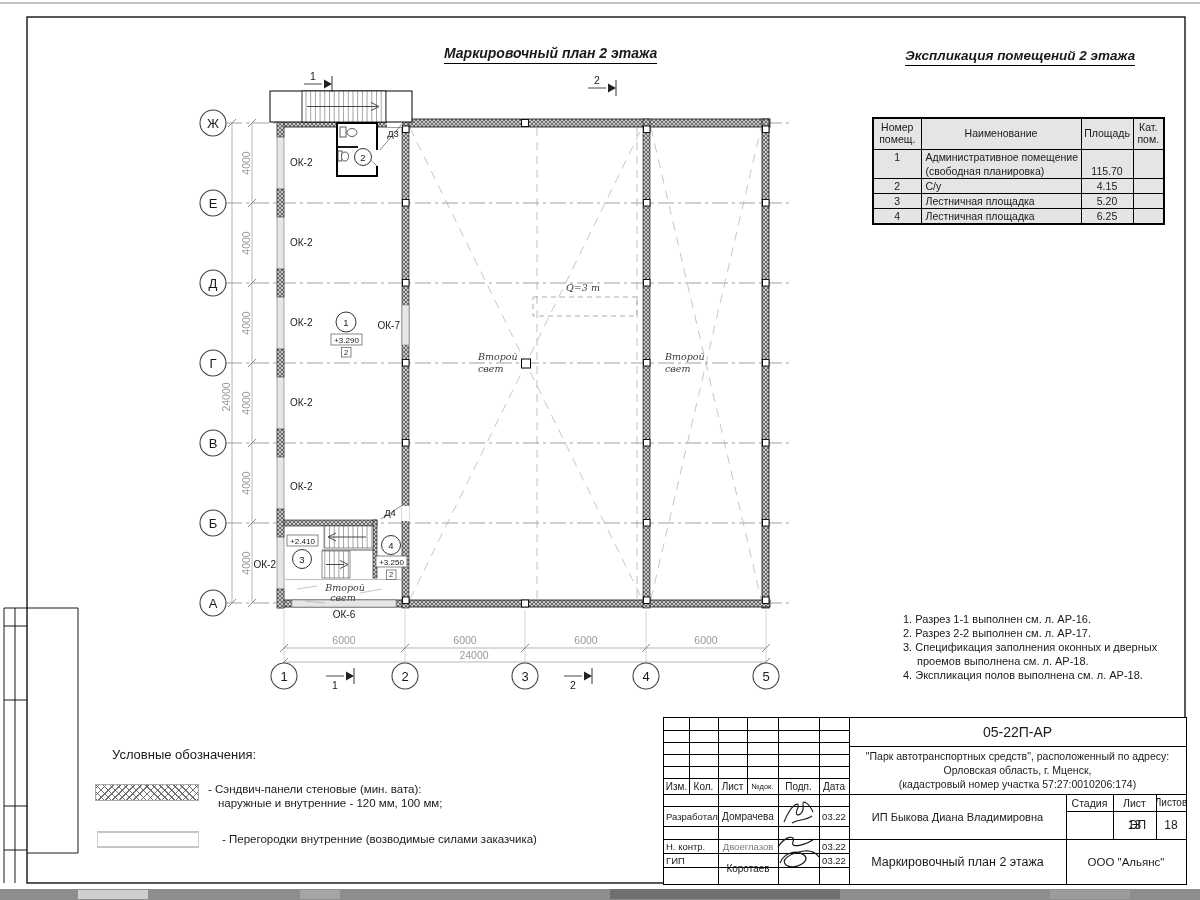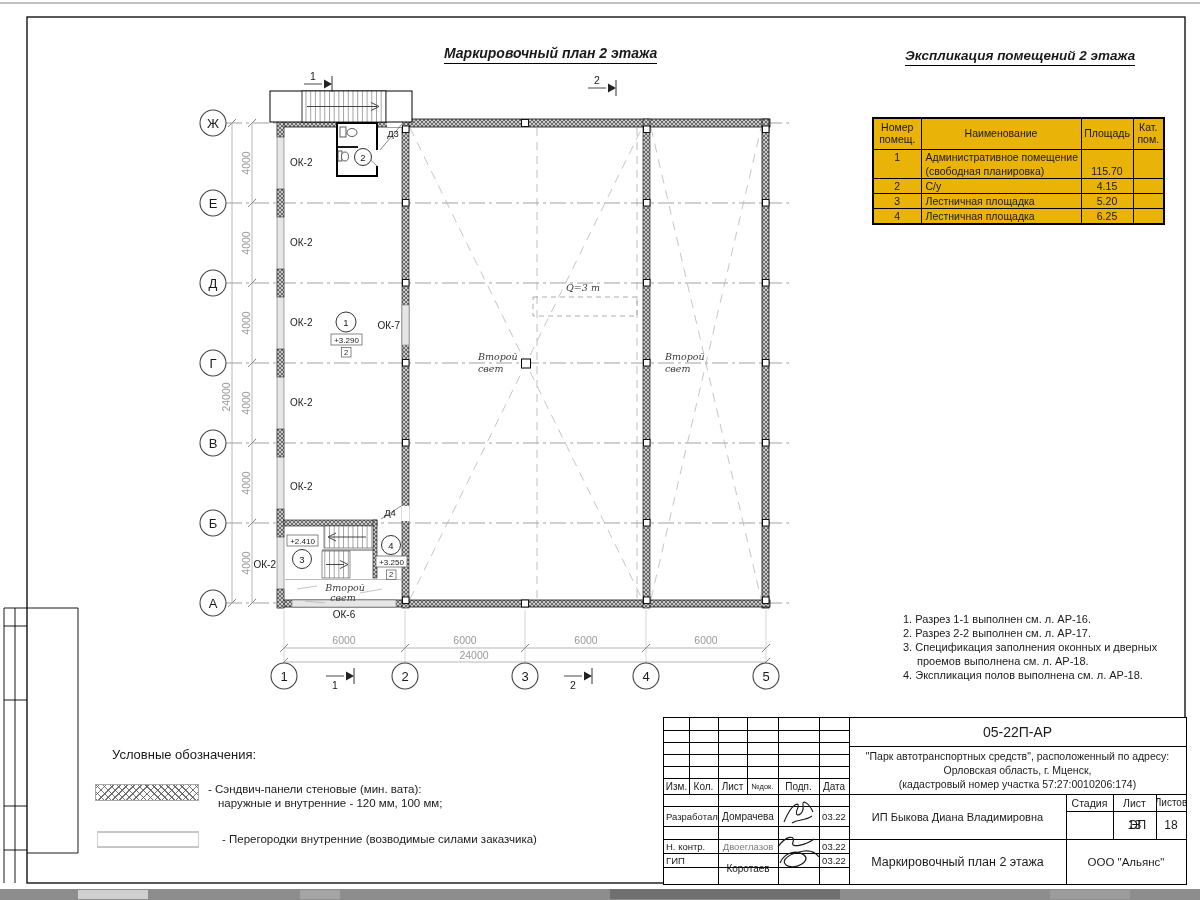--- a/index.html
+++ b/index.html
@@ -9,21 +9,21 @@
   svg text{font-family:"Liberation Sans",sans-serif;fill:#1a1a1a;}
   svg text.dim{fill:#9a9a9a;font-size:10.5px;}
   svg text.ok{font-size:10px;}
   svg text.ser{font-family:"DejaVu Serif",serif;font-style:italic;fill:#3a3a3a;font-size:9.5px;}
   svg text.ax{font-size:13px;}
   svg text.rm{font-size:9.5px;}
   svg text.ev{font-size:8px;}
   svg text.fb{font-size:7.5px;}
   .title-it{font-style:italic;font-weight:bold;border-bottom:1.5px solid #000;padding-bottom:2px;white-space:nowrap;}
   
-  table.expl{border-collapse:collapse;table-layout:fixed;background:#eab308;}
+  table.expl{border-collapse:collapse;table-layout:fixed;background:#e5e5e5;}
   table.expl td{border:1px solid #000;font-size:10.5px;padding:0 2px;overflow:hidden;white-space:nowrap;}
   table.expl{border:2px solid #000;}
   table.expl td.num,table.expl td.area,table.expl td.cat{text-align:center;}
   table.expl td.name{text-align:left;padding-left:4px;}
   table.expl tr.hrow td{height:30px;text-align:center;white-space:normal;line-height:1.1;font-size:10.5px;}
   table.expl tr.brow td{height:14px;}
   table.expl tr.r1a td{border-bottom:none;}
   table.expl tr.r1b td{border-top:none;}
   table.expl td.itogo{text-align:right;padding-right:4px;}
   

